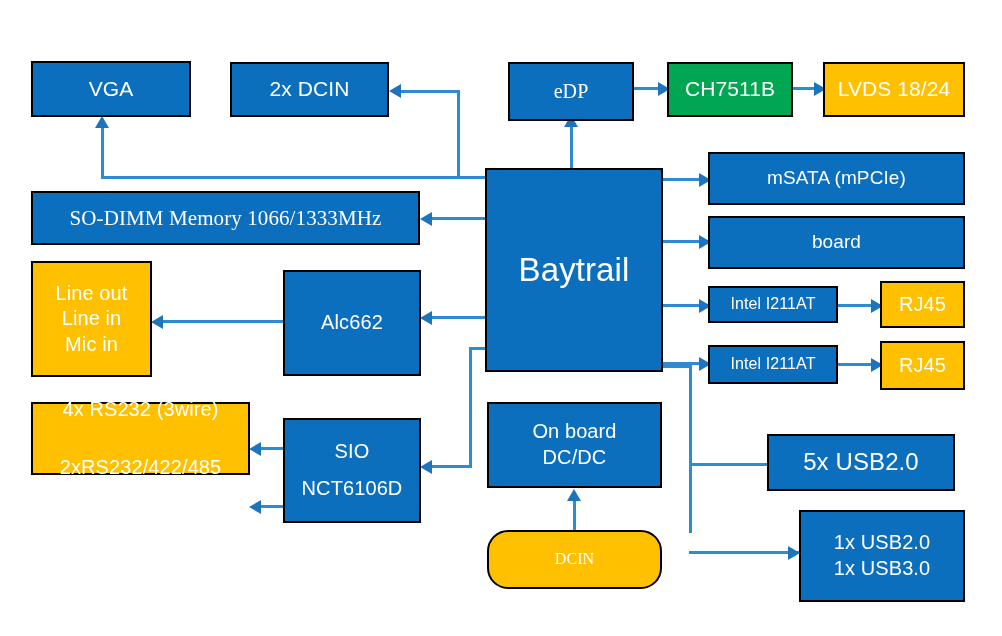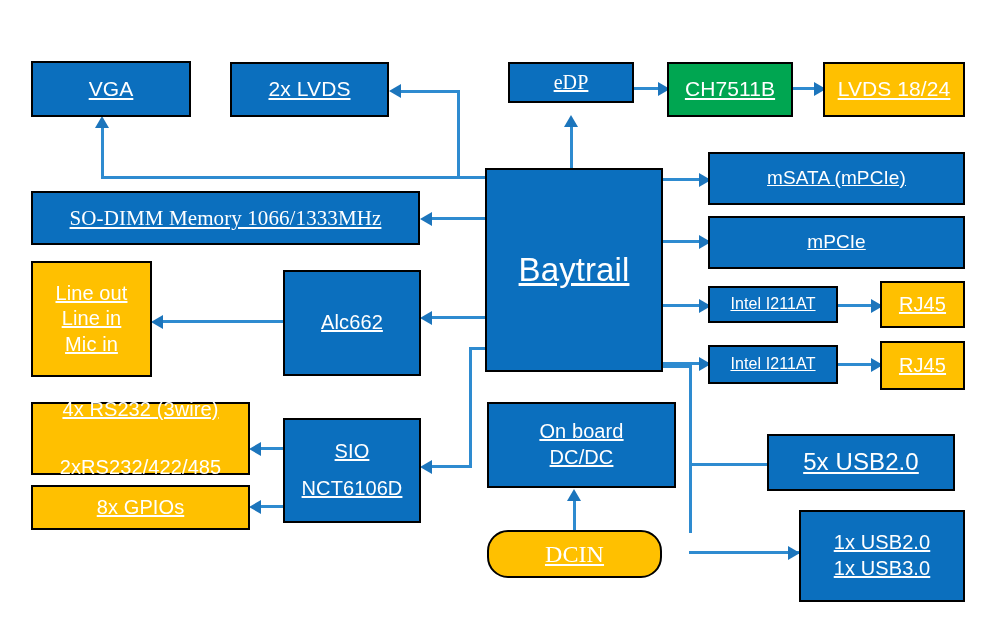--- a/index.html
+++ b/index.html
@@ -21,21 +21,20 @@
     border: 2px solid #000000;
     display: flex;
     flex-direction: column;
     align-items: center;
     justify-content: center;
     color: #ffffff;
     text-align: left;
     line-height: 1.28;
     letter-spacing: 0.1px;
     z-index: 5;
-    text-decoration: underline;
   }
   .blue   { background: #0B6FBE; }
   .amber  { background: #FFC000; }
   .green  { background: #00A651; }
   .serif  { font-family: "Liberation Serif", serif; }
 
   .line {
     position: absolute;
     background: #2E8BD0;
     z-index: 2;
@@ -134,45 +133,45 @@
   <div class="arrow arrow-right" style="left:788px; top:458px;"></div>
 
   <div class="line" style="left:689px; top:551px; width:122px; height:3px;"></div>
   <div class="arrow arrow-right" style="left:788px; top:546px;"></div>
 
   <div class="block blue" style="left:31px; top:61px; width:160px; height:56px; font-size:21px;">
     <span class="lbl">VGA</span>
   </div>
 
   <div class="block blue" style="left:230px; top:62px; width:159px; height:55px; font-size:21px;">
-    <span class="lbl">2x LVDS</span>
-  </div>
-
-  <div class="block blue serif" style="left:508px; top:62px; width:126px; height:41px; font-size:20px;">
+    <span class="lbl">2x DCIN</span>
+  </div>
+
+  <div class="block blue serif" style="left:508px; top:62px; width:126px; height:59px; font-size:20px;">
     <span class="lbl">eDP</span>
   </div>
 
   <div class="block green" style="left:667px; top:62px; width:126px; height:55px; font-size:21px;">
     <span class="lbl">CH7511B</span>
   </div>
 
   <div class="block amber" style="left:823px; top:62px; width:142px; height:55px; font-size:21px;">
     <span class="lbl">LVDS 18/24</span>
   </div>
 
   <div class="block blue" style="left:485px; top:168px; width:178px; height:204px; font-size:33px;">
     <span class="lbl">Baytrail</span>
   </div>
 
   <div class="block blue" style="left:708px; top:152px; width:257px; height:53px; font-size:19px;">
     <span class="lbl">mSATA (mPCIe)</span>
   </div>
 
   <div class="block blue" style="left:708px; top:216px; width:257px; height:53px; font-size:19px;">
-    <span class="lbl">mPCIe</span>
+    <span class="lbl">board</span>
   </div>
 
   <div class="block blue serif" style="left:31px; top:191px; width:389px; height:54px; font-size:21px;">
     <span class="lbl">SO-DIMM Memory   1066/1333MHz</span>
   </div>
 
   <div class="block amber" style="left:31px; top:261px; width:121px; height:116px; font-size:20px;">
     <span class="lbl">Line out</span>
     <span class="lbl">Line in</span>
     <span class="lbl">Mic in</span>
@@ -196,35 +195,32 @@
 
   <div class="block amber" style="left:880px; top:341px; width:85px; height:49px; font-size:20px;">
     <span class="lbl">RJ45</span>
   </div>
 
   <div class="block amber" style="left:31px; top:402px; width:219px; height:73px; font-size:20px;gap:32px;">
     <span class="lbl">4x RS232 (3wire)</span>
     <span class="lbl">2xRS232/422/485</span>
   </div>
 
-  <div class="block amber" style="left:31px; top:485px; width:219px; height:45px; font-size:20px;">
-    <span class="lbl">8x GPIOs</span>
-  </div>
 
   <div class="block blue" style="left:283px; top:418px; width:138px; height:105px; font-size:20px;gap:11px;">
     <span class="lbl">SIO</span>
     <span class="lbl">NCT6106D</span>
   </div>
 
-  <div class="block blue" style="left:487px; top:402px; width:189px; height:86px; font-size:20px;">
+  <div class="block blue" style="left:487px; top:402px; width:175px; height:86px; font-size:20px;">
     <span class="lbl">On board</span>
     <span class="lbl">DC/DC</span>
   </div>
 
-  <div class="block amber serif" style="left:487px; top:530px; width:175px; height:48px; font-size:24px;border-radius:21px;">
+  <div class="block amber serif" style="left:487px; top:530px; width:175px; height:59px; font-size:16px;border-radius:21px;">
     <span class="lbl">DCIN</span>
   </div>
 
   <div class="block blue" style="left:767px; top:434px; width:188px; height:57px; font-size:24px;">
     <span class="lbl">5x USB2.0</span>
   </div>
 
   <div class="block blue" style="left:799px; top:510px; width:166px; height:92px; font-size:20px;">
     <span class="lbl">1x USB2.0</span>
     <span class="lbl">1x USB3.0</span>

